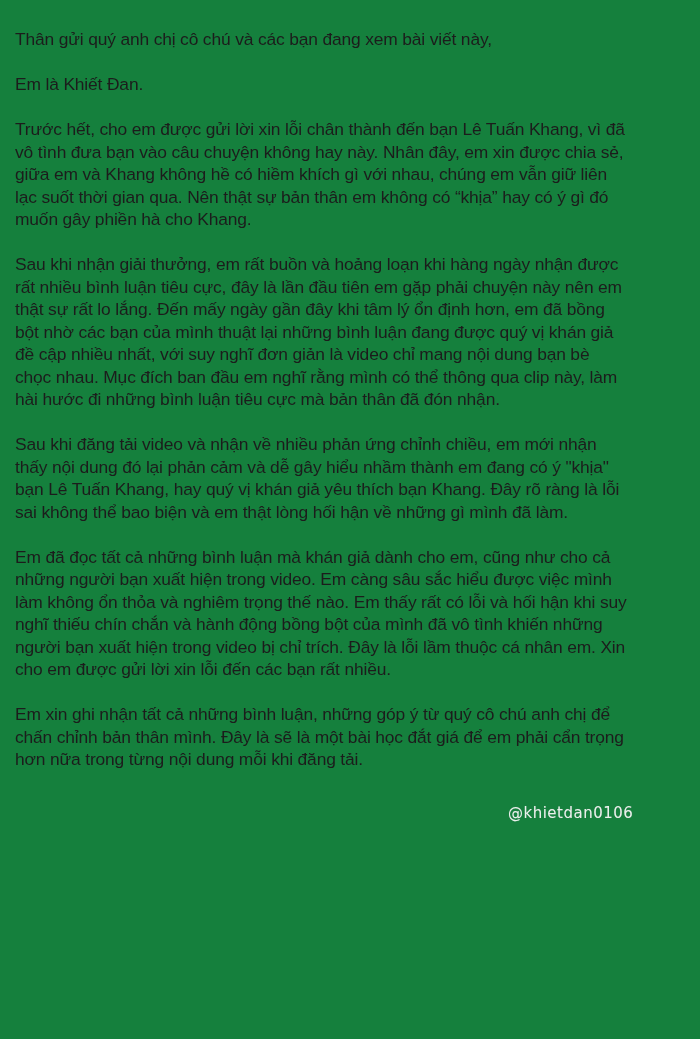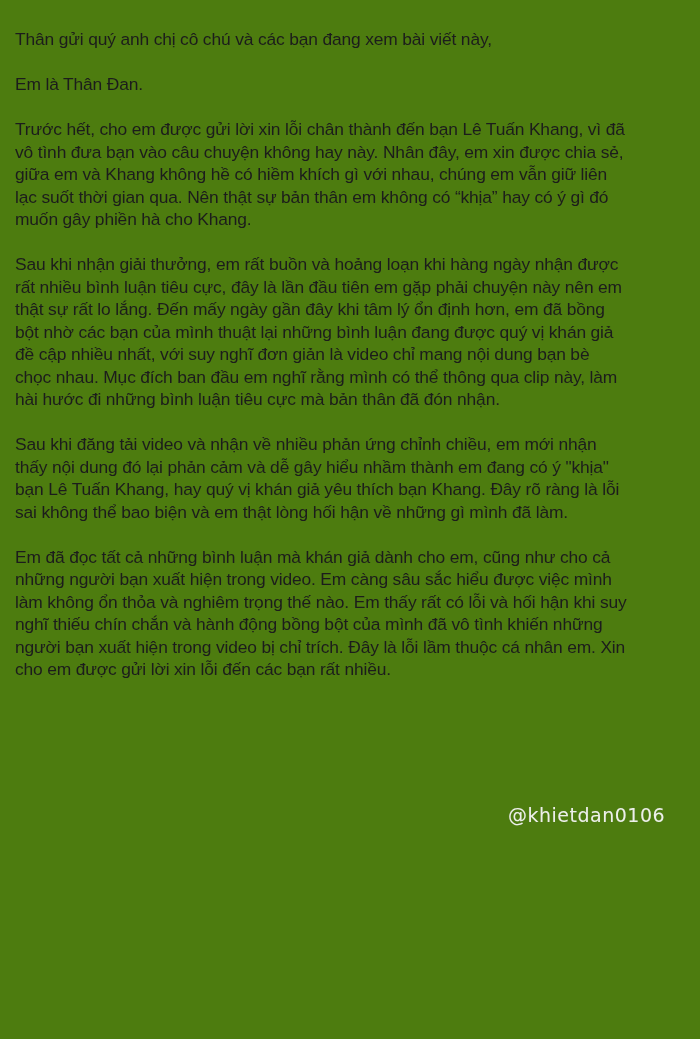--- a/index.html
+++ b/index.html
@@ -12,54 +12,55 @@
       height: 1039px;
       overflow: hidden;
       position: relative;
     }
     .page {
       position: absolute;
       left: 0;
       top: 0;
       width: 700px;
       height: 1039px;
-      background: #4d7c0f;
+      background: #15803d;
     }
     .letter {
       position: absolute;
       left: 15px;
       top: 28px;
       width: 615px;
       font-family: "Liberation Sans", "DejaVu Sans", sans-serif;
       font-size: 17.4px;
       line-height: 22.5px;
       color: #1c1c1c;
       letter-spacing: -0.15px;
     }
     .letter p {
       margin: 0 0 22.5px 0;
     }
     .watermark {
       position: absolute;
       left: 508px;
       top: 804px;
       font-family: "DejaVu Sans", sans-serif;
-      font-size: 19px;
+      font-size: 15px;
       color: rgba(255,255,255,0.88);
       letter-spacing: 0.5px;
       text-shadow: 0 0 1px rgba(150,150,150,0.5);
       white-space: nowrap;
     }
   </style>
 </head>
 <body>
 
 <div class="page">
   <div class="letter">
     <p>Thân gửi quý anh chị cô chú và các bạn đang xem bài viết này,</p>
-    <p>Em là Thân Đan.</p>
+    <p>Em là Khiết Đan.</p>
     <p>Trước hết, cho em được gửi lời xin lỗi chân thành đến bạn Lê Tuấn Khang, vì đã vô tình đưa bạn vào câu chuyện không hay này. Nhân đây, em xin được chia sẻ, giữa em và Khang không hề có hiềm khích gì với nhau, chúng em vẫn giữ liên lạc suốt thời gian qua. Nên thật sự bản thân em không có “khịa” hay có ý gì đó muốn gây phiền hà cho Khang.</p>
     <p>Sau khi nhận giải thưởng, em rất buồn và hoảng loạn khi hàng ngày nhận được rất nhiều bình luận tiêu cực, đây là lần đầu tiên em gặp phải chuyện này nên em thật sự rất lo lắng. Đến mấy ngày gần đây khi tâm lý ổn định hơn, em đã bồng bột nhờ các bạn của mình thuật lại những bình luận đang được quý vị khán giả đề cập nhiều nhất, với suy nghĩ đơn giản là video chỉ mang nội dung bạn bè chọc nhau. Mục đích ban đầu em nghĩ rằng mình có thể thông qua clip này, làm hài hước đi những bình luận tiêu cực mà bản thân đã đón nhận.</p>
     <p>Sau khi đăng tải video và nhận về nhiều phản ứng chỉnh chiều, em mới nhận thấy nội dung đó lại phản cảm và dễ gây hiểu nhầm thành em đang có ý "khịa" bạn Lê Tuấn Khang, hay quý vị khán giả yêu thích bạn Khang. Đây rõ ràng là lỗi sai không thể bao biện và em thật lòng hối hận về những gì mình đã làm.</p>
     <p>Em đã đọc tất cả những bình luận mà khán giả dành cho em, cũng như cho cả những người bạn xuất hiện trong video. Em càng sâu sắc hiểu được việc mình làm không ổn thỏa và nghiêm trọng thế nào. Em thấy rất có lỗi và hối hận khi suy nghĩ thiếu chín chắn và hành động bồng bột của mình đã vô tình khiến những người bạn xuất hiện trong video bị chỉ trích. Đây là lỗi lầm thuộc cá nhân em. Xin cho em được gửi lời xin lỗi đến các bạn rất nhiều.</p>
+    <p>Em xin ghi nhận tất cả những bình luận, những góp ý từ quý cô chú anh chị để chấn chỉnh bản thân mình. Đây là sẽ là một bài học đắt giá để em phải cẩn trọng hơn nữa trong từng nội dung mỗi khi đăng tải.</p>
   </div>
   <div class="watermark">@khietdan0106</div>
 </div>
 
 </body></html>

